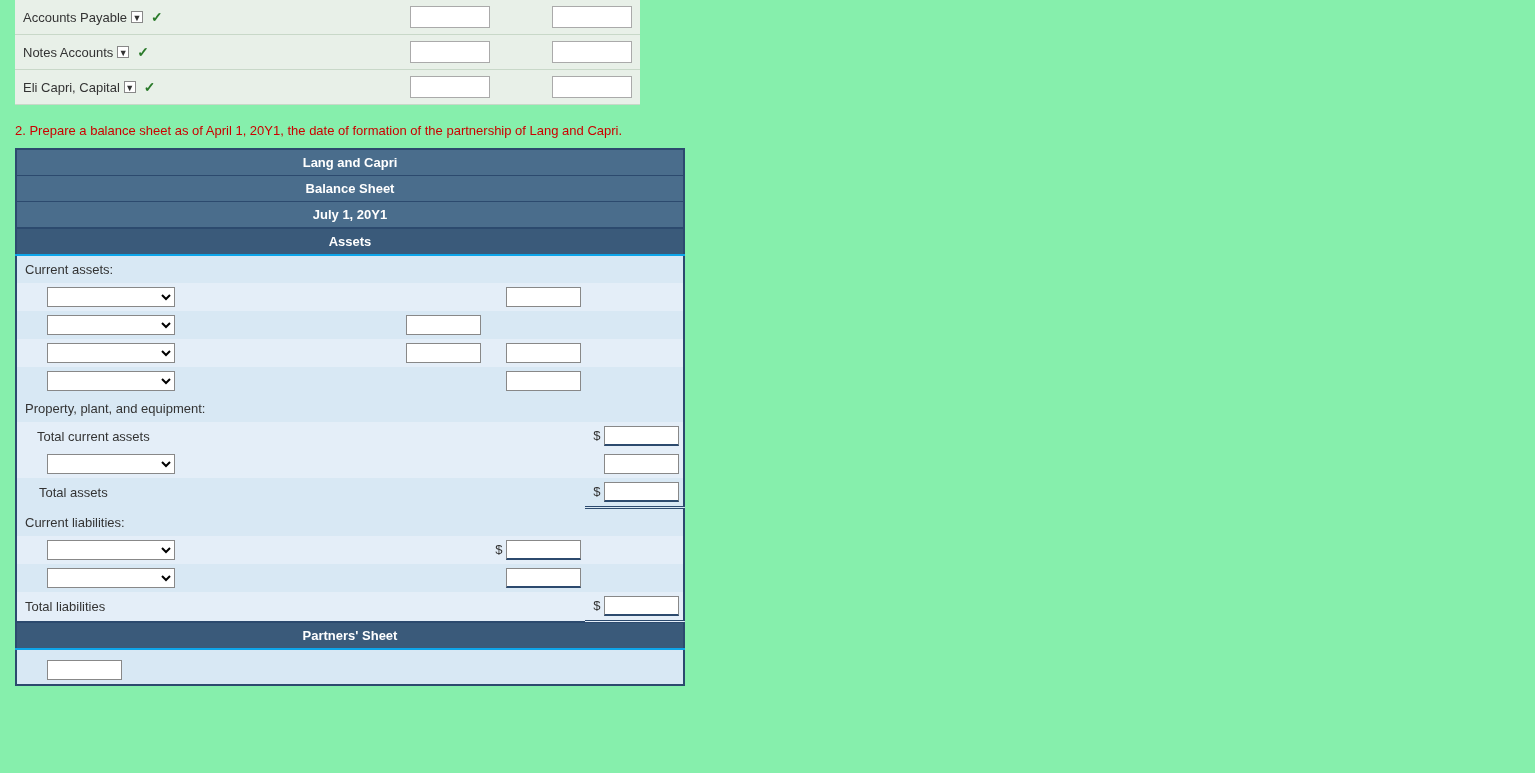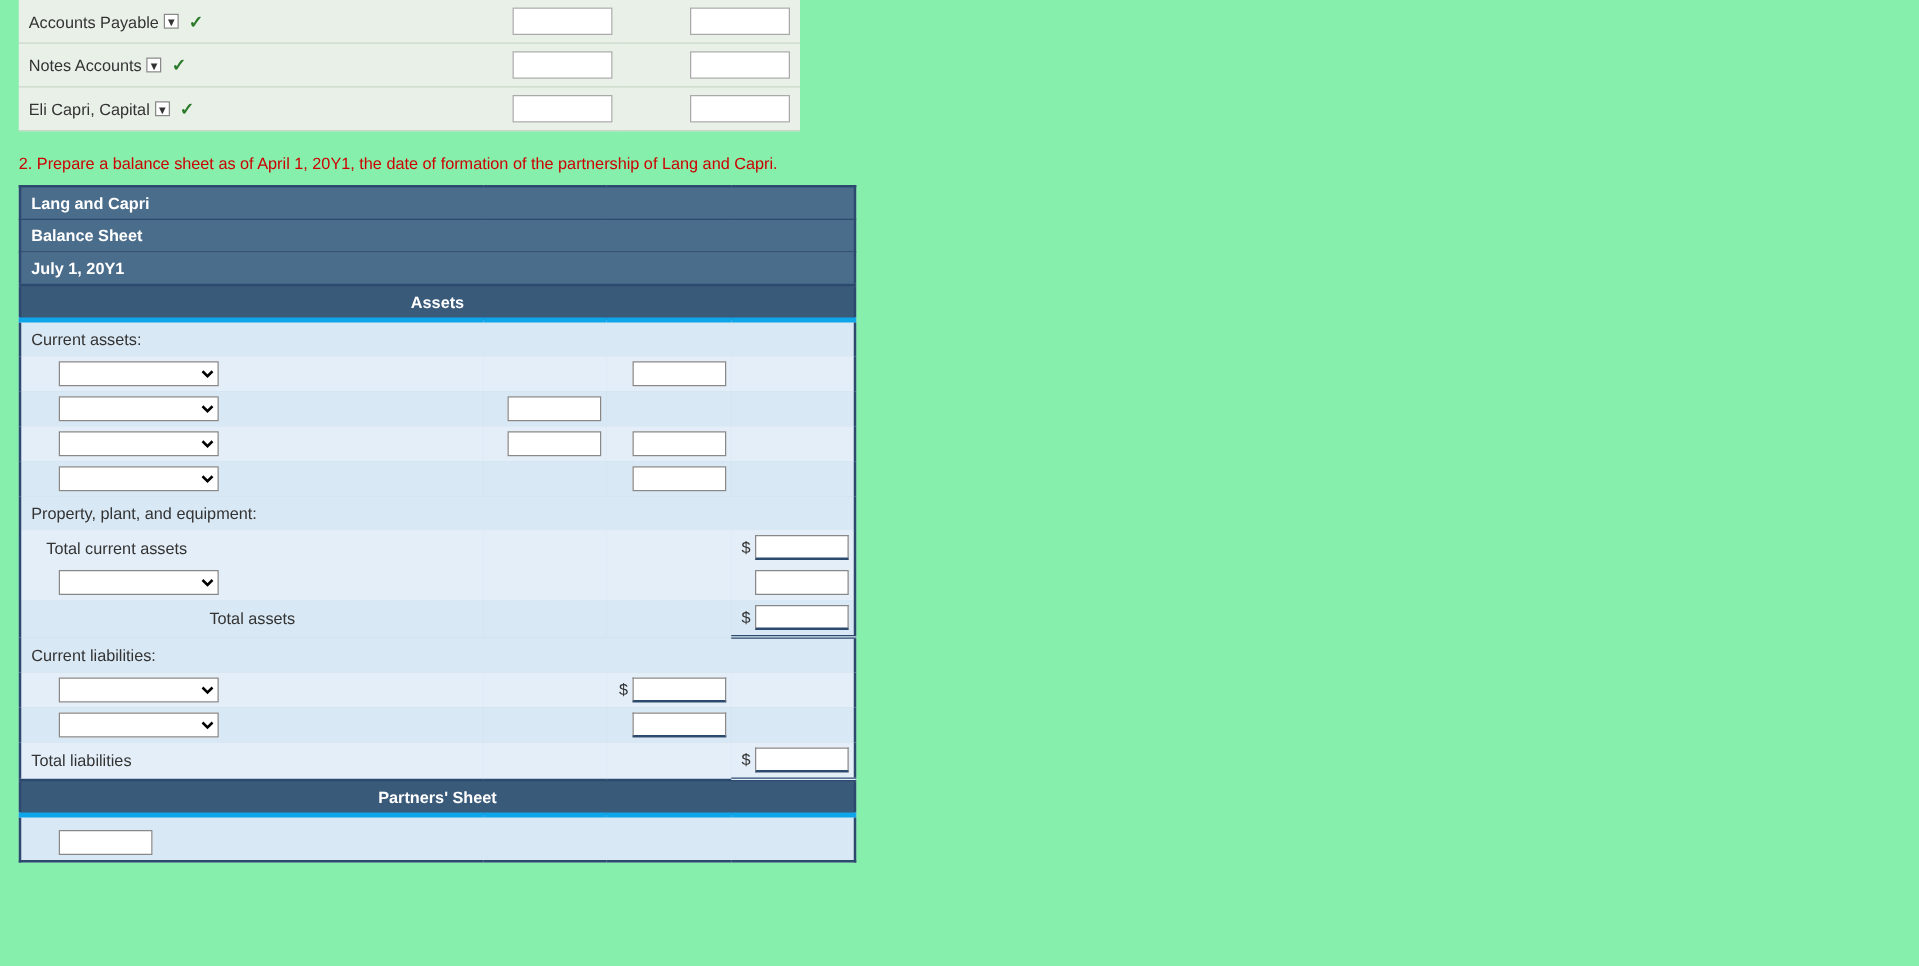--- a/index.html
+++ b/index.html
@@ -92,35 +92,36 @@
     .balance-sheet {
       width: 670px;
       border: 2px solid #2c4a6e;
       border-collapse: collapse;
       background: #c5d8ea;
     }
 
     .balance-sheet .header-row td {
       background: #4a6d8c;
       color: #fff;
+      text-align: center;
       padding: 5px 8px;
       font-weight: bold;
       font-size: 13px;
       border-bottom: 1px solid #2c4a6e;
     }
 
     .balance-sheet .section-header td {
       background: #3a5a7a;
       color: #fff;
       text-align: center;
       padding: 5px 8px;
       font-weight: bold;
       font-size: 13px;
       border-top: 2px solid #2c4a6e;
-      border-bottom: 4px solid #0ea5e9;
+      border-bottom: 2px solid #0ea5e9;
     }
 
     .balance-sheet .data-row td {
       padding: 4px 8px;
       vertical-align: middle;
     }
 
     .balance-sheet .data-row.light {
       background: #d8e8f4;
     }
@@ -336,21 +337,21 @@
           </div>
         </td>
         <td></td>
         <td></td>
         <td style="text-align:right; padding-right:4px;">
           <input type="text" class="num-input" value="" style="">
         </td>
       </tr>
 
       <tr class="data-row light">
-        <td style="padding-left:8px;text-align:center;">
+        <td style="padding-left:22px;">
           <span>Total assets</span>
         </td>
         <td></td>
         <td></td>
         <td style="text-align:right; padding-right:4px; white-space:nowrap; border-bottom: 3px double #2c4a6e;">
           <span class="dollar-sign">$</span>
           <input type="text" class="num-input" value="" style="border-bottom: 2px solid rgb(44, 74, 110);">
         </td>
       </tr>
 

